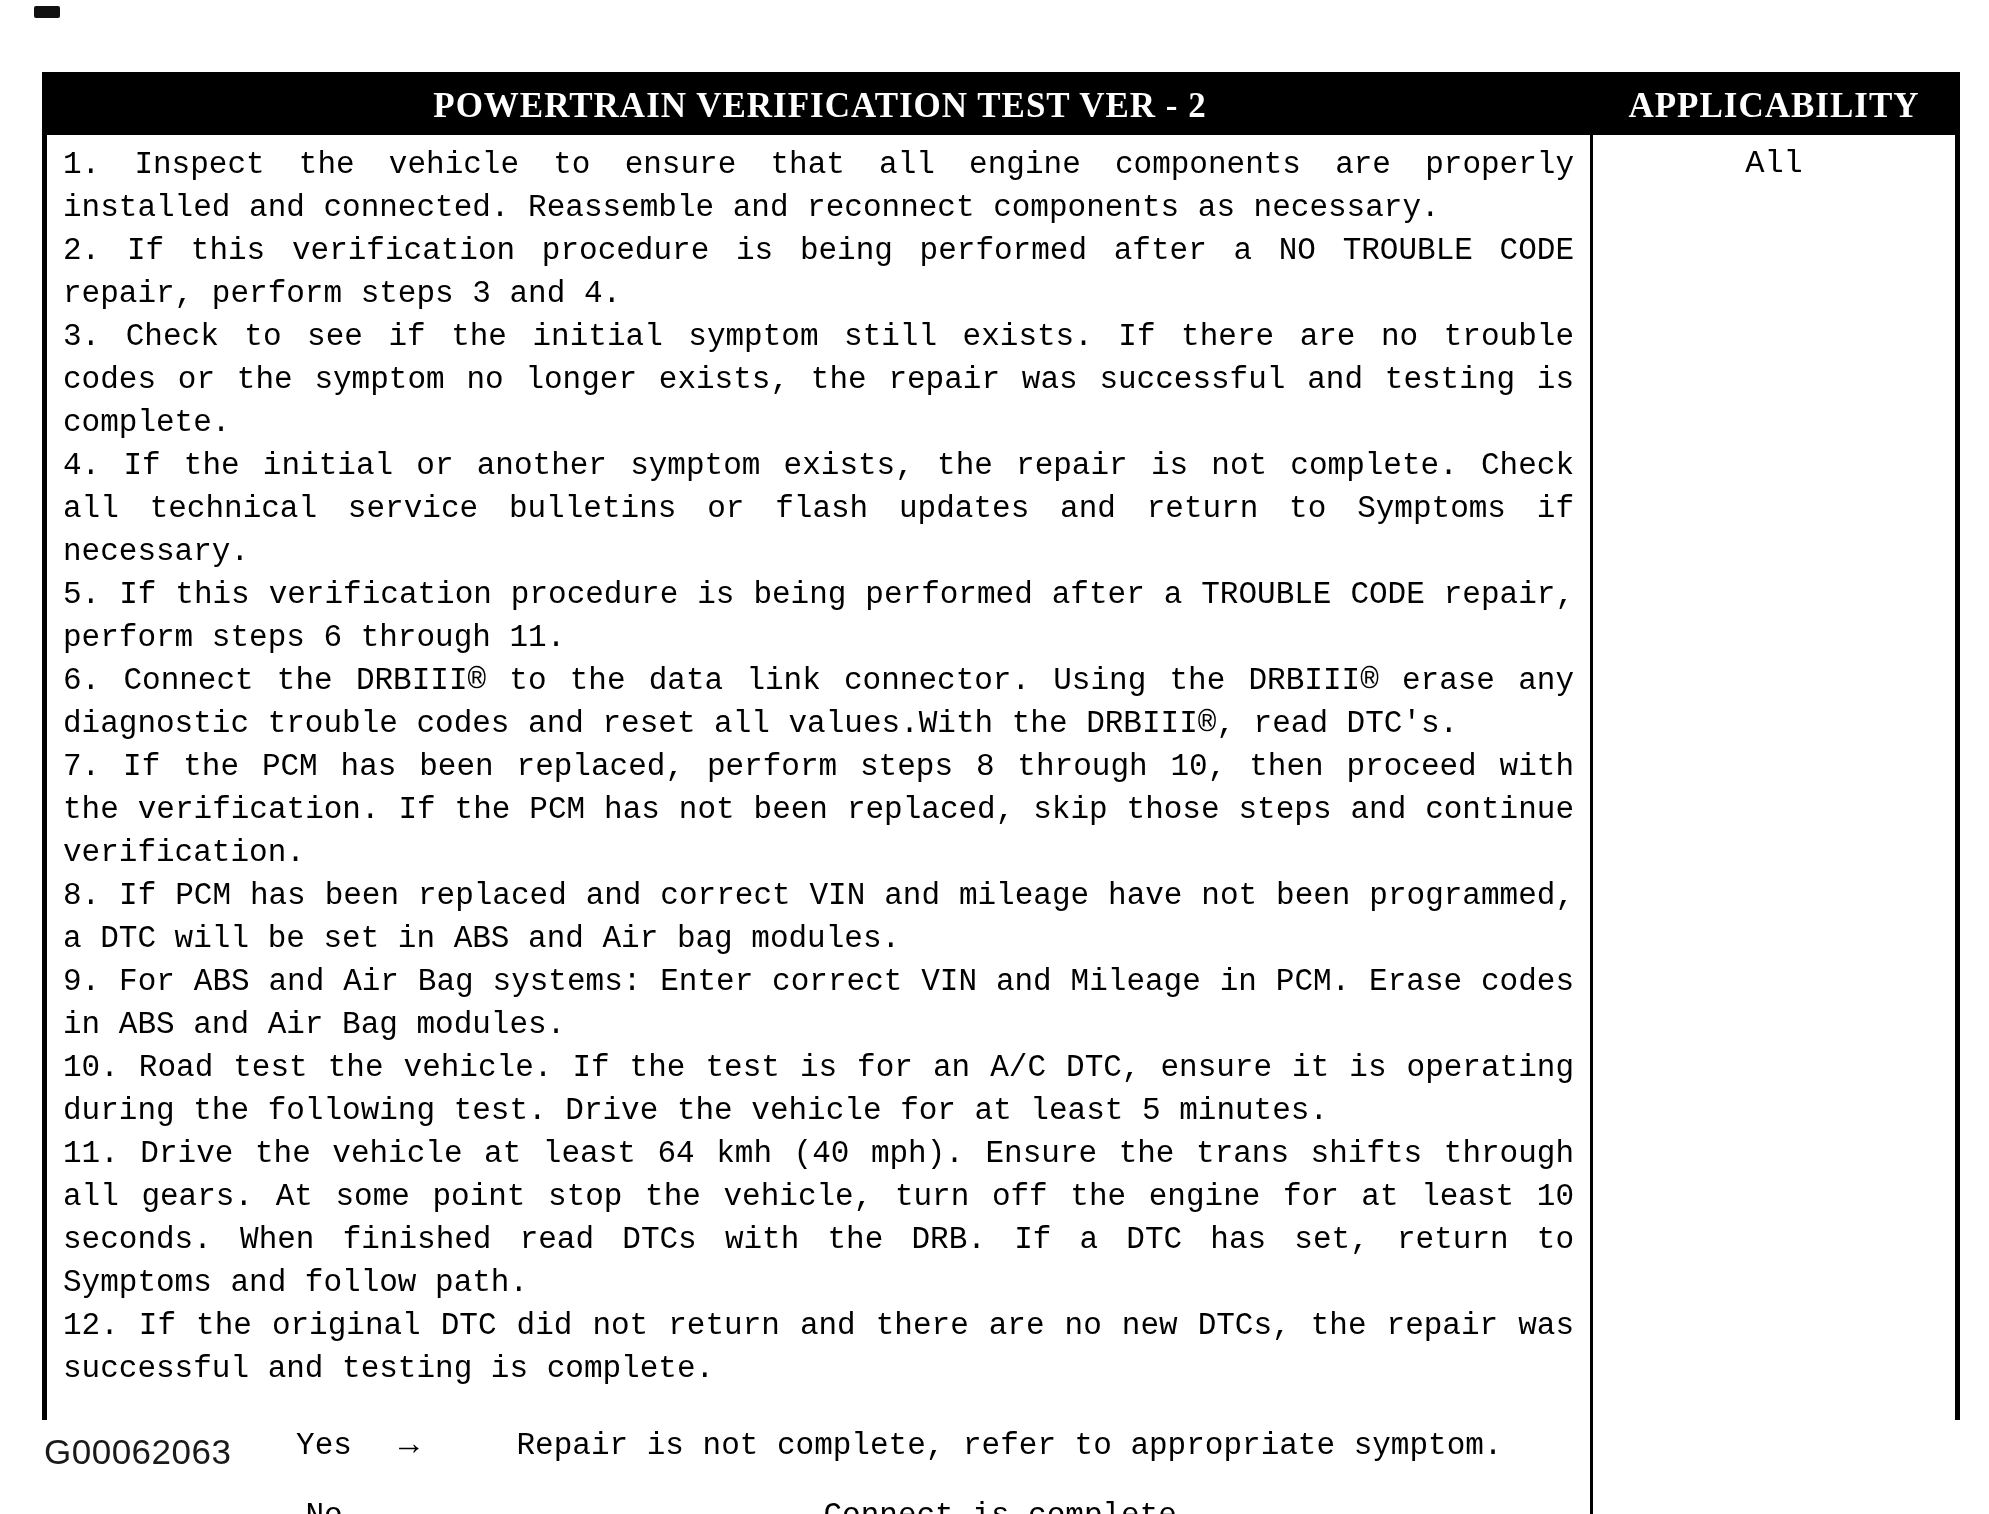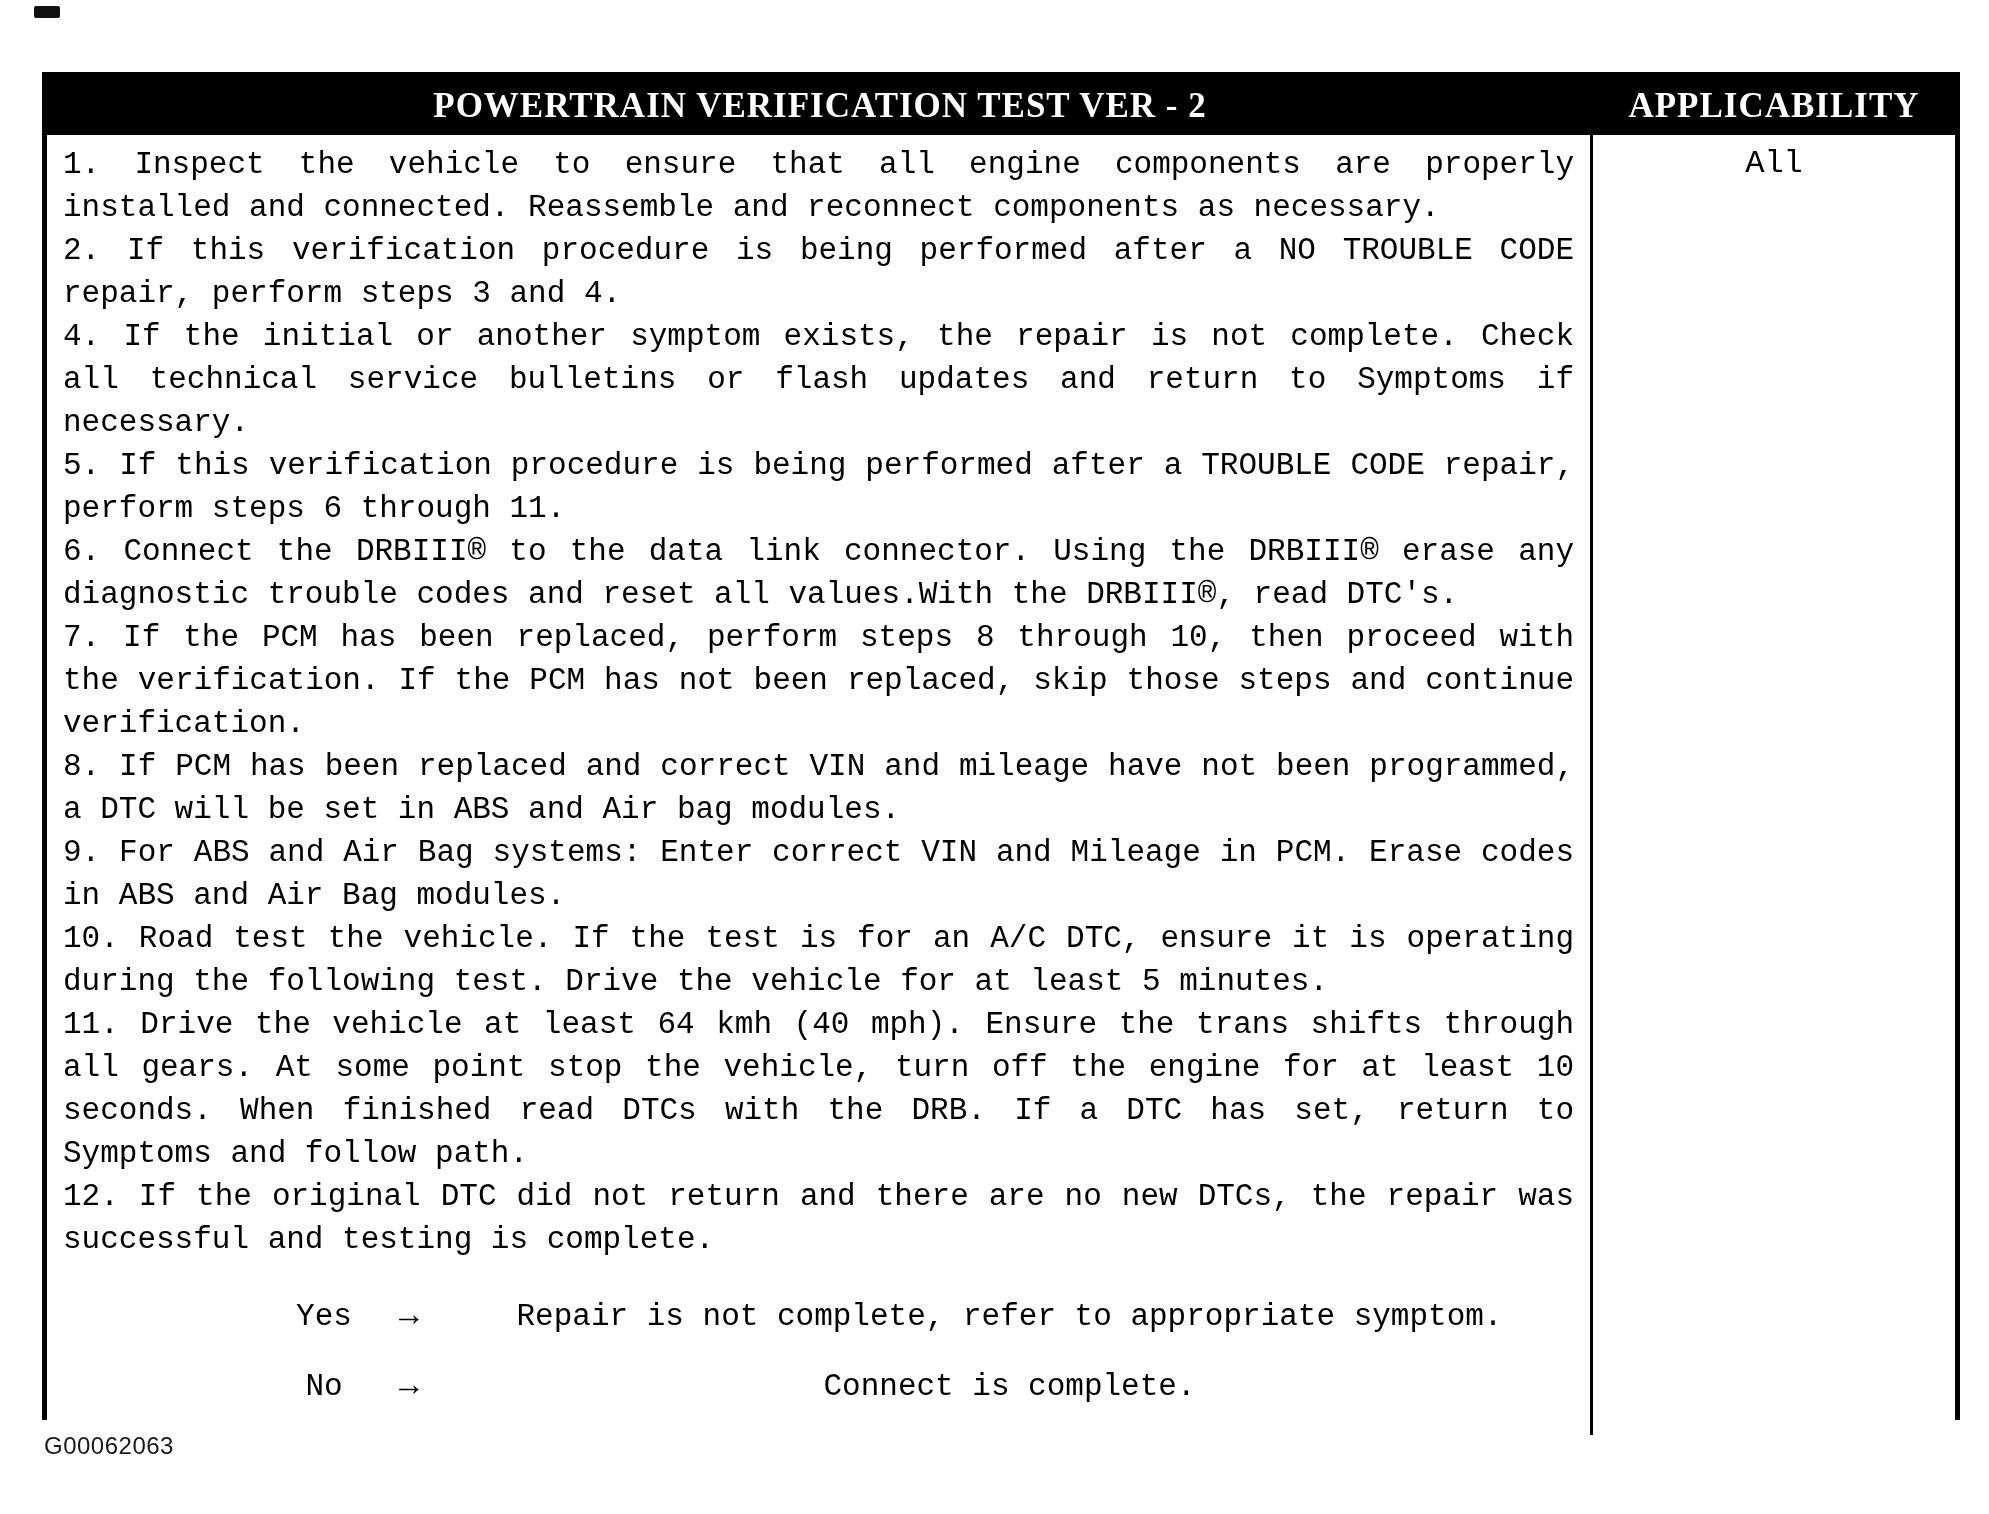--- a/index.html
+++ b/index.html
@@ -90,21 +90,21 @@
     padding-top: 10px;
     text-align: center;
     font-size: 32px;
     border-radius: 16px;
   }
   .figure-id {
     position: absolute;
     left: 44px;
     top: 1432px;
     font-family: "Liberation Sans", "DejaVu Sans", sans-serif;
-    font-size: 24px;
+    font-size: 35px;
     color: #1a1a1a;
     letter-spacing: 0.5px;
   }
 </style>
 </head>
 <body>
 
 <div class="page">
 
   <div class="scan-artifact"></div>
@@ -114,20 +114,21 @@
     <div class="header-row">
       <div class="header-cell left">POWERTRAIN VERIFICATION TEST VER - 2</div>
       <div class="header-cell right">APPLICABILITY</div>
     </div>
 
     <div class="body-row">
 
       <div class="steps-cell">
         <p>1. Inspect the vehicle to ensure that all engine components are properly installed and connected. Reassemble and reconnect components as necessary.</p>
         <p>2. If this verification procedure is being performed after a NO TROUBLE CODE repair, perform steps 3 and 4.</p>
+        <p>3. Check to see if the initial symptom still exists. If there are no trouble codes or the symptom no longer exists, the repair was successful and testing is complete.</p>
         <p>4. If the initial or another symptom exists, the repair is not complete. Check all technical service bulletins or flash updates and return to Symptoms if necessary.</p>
         <p>5. If this verification procedure is being performed after a TROUBLE CODE repair, perform steps 6 through 11.</p>
         <p>6. Connect the DRBIII® to the data link connector. Using the DRBIII® erase any diagnostic trouble codes and reset all values.With the DRBIII®, read DTC's.</p>
         <p>7. If the PCM has been replaced, perform steps 8 through 10, then proceed with the verification. If the PCM has not been replaced, skip those steps and continue verification.</p>
         <p>8. If PCM has been replaced and correct VIN and mileage have not been programmed, a DTC will be set in ABS and Air bag modules.</p>
         <p>9. For ABS and Air Bag systems: Enter correct VIN and Mileage in PCM. Erase codes in ABS and Air Bag modules.</p>
         <p>10. Road test the vehicle. If the test is for an A/C DTC, ensure it is operating during the following test. Drive the vehicle for at least 5 minutes.</p>
         <p>11. Drive the vehicle at least 64 kmh (40 mph). Ensure the trans shifts through all gears. At some point stop the vehicle, turn off the engine for at least 10 seconds. When finished read DTCs with the DRB. If a DTC has set, return to Symptoms and follow path.</p>
         <p>12. If the original DTC did not return and there are no new DTCs, the repair was successful and testing is complete.</p>
 

